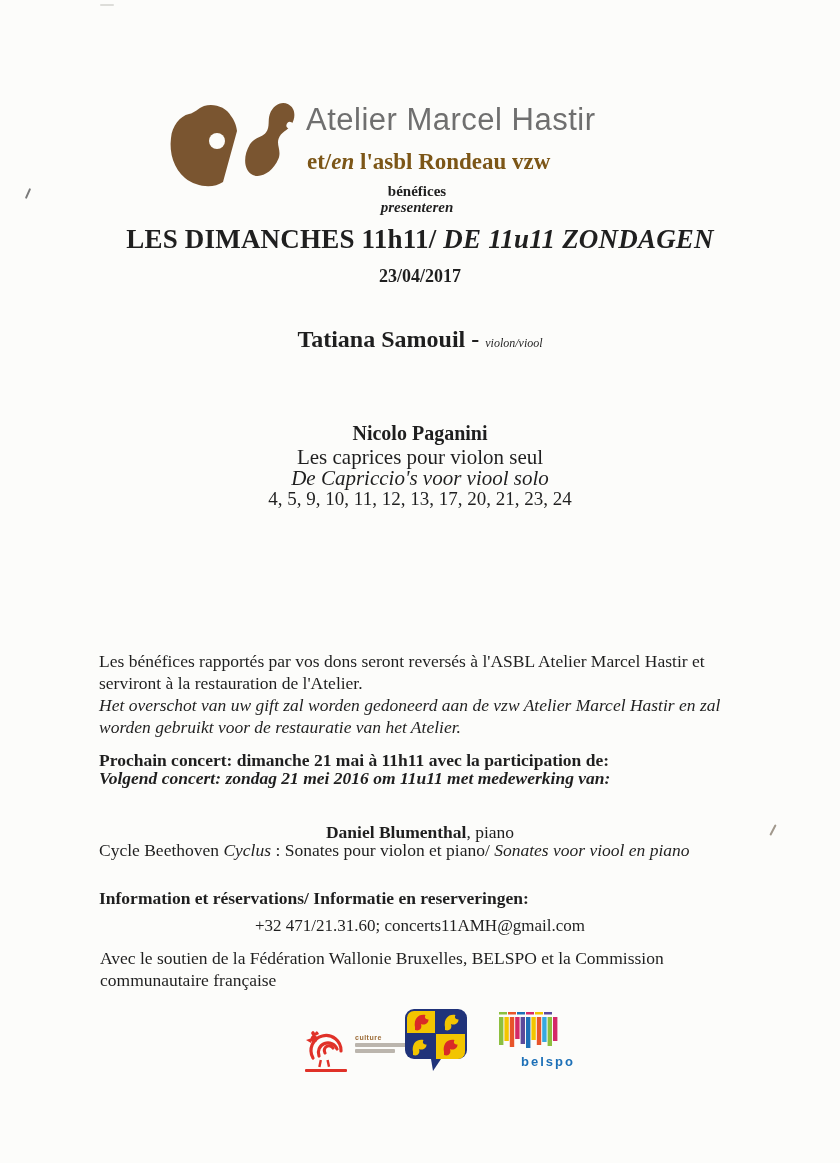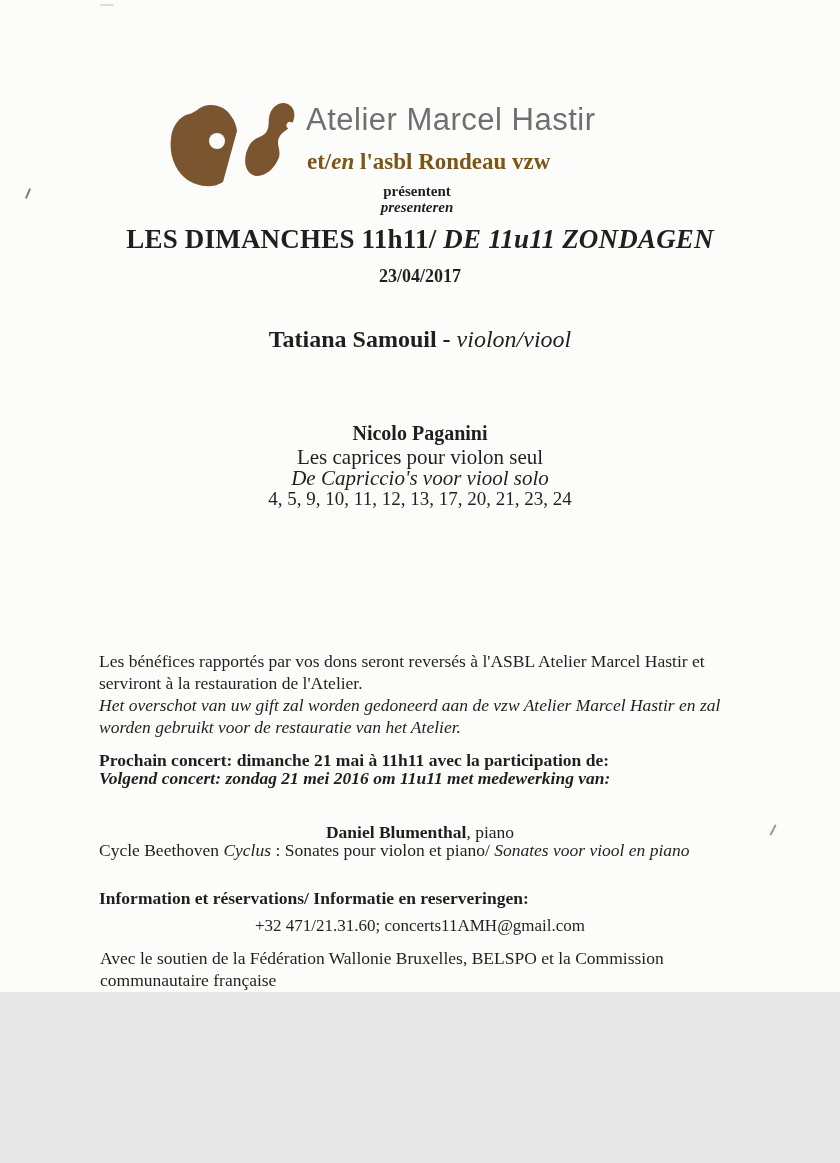--- a/index.html
+++ b/index.html
@@ -1,37 +1,37 @@
 <!DOCTYPE html>
 <html style="--page_bg: #fcfcfa; --ink: #1f1f1f; --org_gray: #6f6f6f; --brand_brown: #7c5617; --logo_brown: #7a5530; --rooster_red: #e03128; --shield_blue: #20337a; --shield_yellow: #f2c500; --belspo_blue: #1d70b7;"><head>
 <meta charset="utf-8">
 <style>
   html,body{margin:0;padding:0;background:#e8e8e8;}
   .page{
-    position:relative;width:840px;height:992px;margin:0 auto;
+    position:relative;width:840px;height:1163px;margin:0 auto;
     background:var(--page_bg,#fcfcfa);
     font-family:"Liberation Serif",serif;
     color:var(--ink,#1f1f1f);
     overflow:hidden;
   }
   .abs{position:absolute;}
   .ctr{left:0;width:840px;text-align:center;}
   .b{font-weight:bold;}
   .i{font-style:italic;}
   
   .org-name{font-family:"Liberation Sans",sans-serif;font-size:31px;color:var(--org_gray,#6f6f6f);letter-spacing:.5px;}
   .partner{font-size:23px;font-weight:bold;color:var(--brand_brown,#7c5617);}
   .present{font-size:15px;font-weight:bold;}
   
   .title{font-size:27px;font-weight:bold;letter-spacing:.2px;}
   .date{font-size:18px;font-weight:bold;}
   
   .artist{font-size:24px;}
   .artist .name{font-weight:bold;}
-  .artist .instr{font-size:24px;font-style:italic;}
+  .artist .instr{font-size:12px;font-style:italic;}
   .mission{font-size:21px;}
   .composer{font-size:20px;font-weight:bold;}
   .work{font-size:21px;}
   .numbers{font-size:19px;}
   .body-text{font-size:17.5px;line-height:22px;}
   .small-body{font-size:17px;}
   
   .fwb-text{font-family:"Liberation Sans",sans-serif;font-size:7px;color:#9b6a35;font-weight:bold;letter-spacing:.5px;}
   .fwb-bar{height:4px;background:#aaa39a;border-radius:1px;margin-top:2px;opacity:.8;}
   .belspo-label{font-family:"Liberation Sans",sans-serif;font-size:13px;font-weight:bold;letter-spacing:2px;color:var(--belspo_blue,#1d70b7);margin-left:24px;}
@@ -50,21 +50,21 @@
     <g transform="rotate(27 98 55)">
       <path style="fill:var(--logo_brown,#7a5530)" d="M98,6 C90,6 85,14 86,23 C87,30 92,34 91,41 C90,48 83,50 82,59 C81,74 89,85 98,85 C107,85 115,74 114,59 C113,50 106,48 105,41 C104,34 109,30 110,23 C111,14 106,6 98,6 Z"></path>
       <circle cx="109" cy="24" r="3.4" style="fill:var(--page_bg,#fcfcfa)"></circle>
     </g>
   </svg>
 
   <div class="abs org-name" style="left:306px;top:102px">Atelier Marcel Hastir</div>
 
   <div class="abs partner" style="left:307px;top:149px"><span>et/</span><span class="i">en</span><span> l'asbl Rondeau vzw</span></div>
 
-  <div class="abs present" style="left:307px;top:183px;width:220px;text-align:center">présentent</div>
+  <div class="abs present" style="left:307px;top:183px;width:220px;text-align:center">bénéfices</div>
   <div class="abs present i" style="left:307px;top:199px;width:220px;text-align:center">presenteren</div>
 
   <div class="abs ctr title" style="top:224px"><span>LES DIMANCHES 11h11/ </span><span class="i">DE 11u11 ZONDAGEN</span></div>
 
   <div class="abs ctr date" style="top:266px">23/04/2017</div>
 
   <div class="abs ctr artist" style="top:326px"><span class="name">Tatiana Samouil</span><span class="name"> - </span><span class="instr">violon/viool</span></div>
 
 
   <div class="abs ctr composer" style="top:422px">Nicolo Paganini</div>

